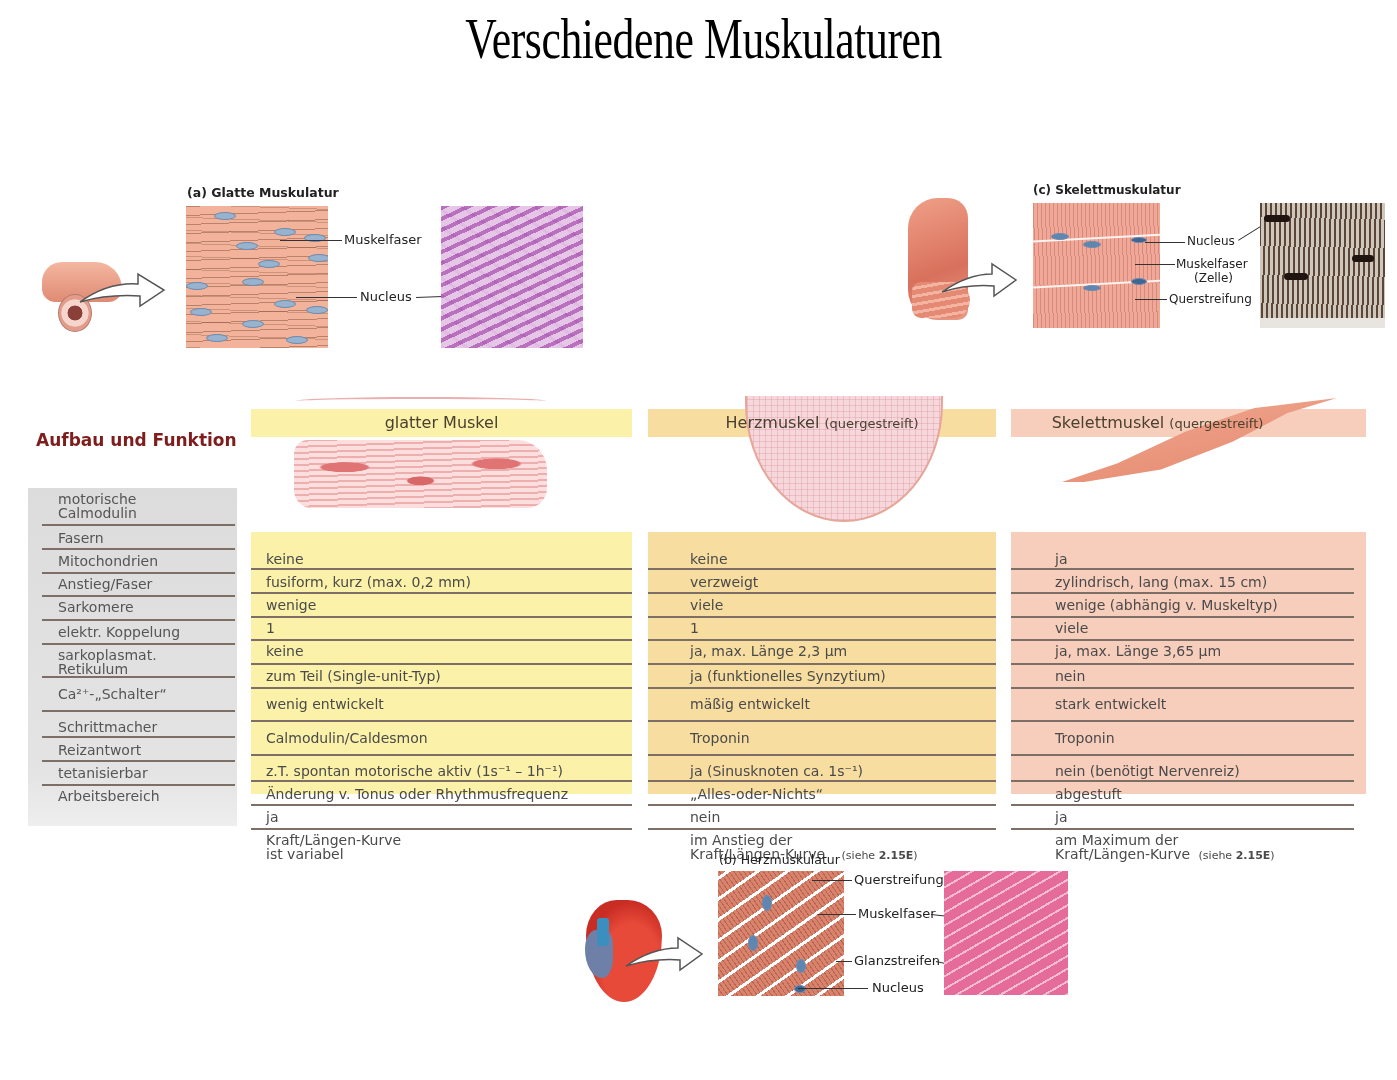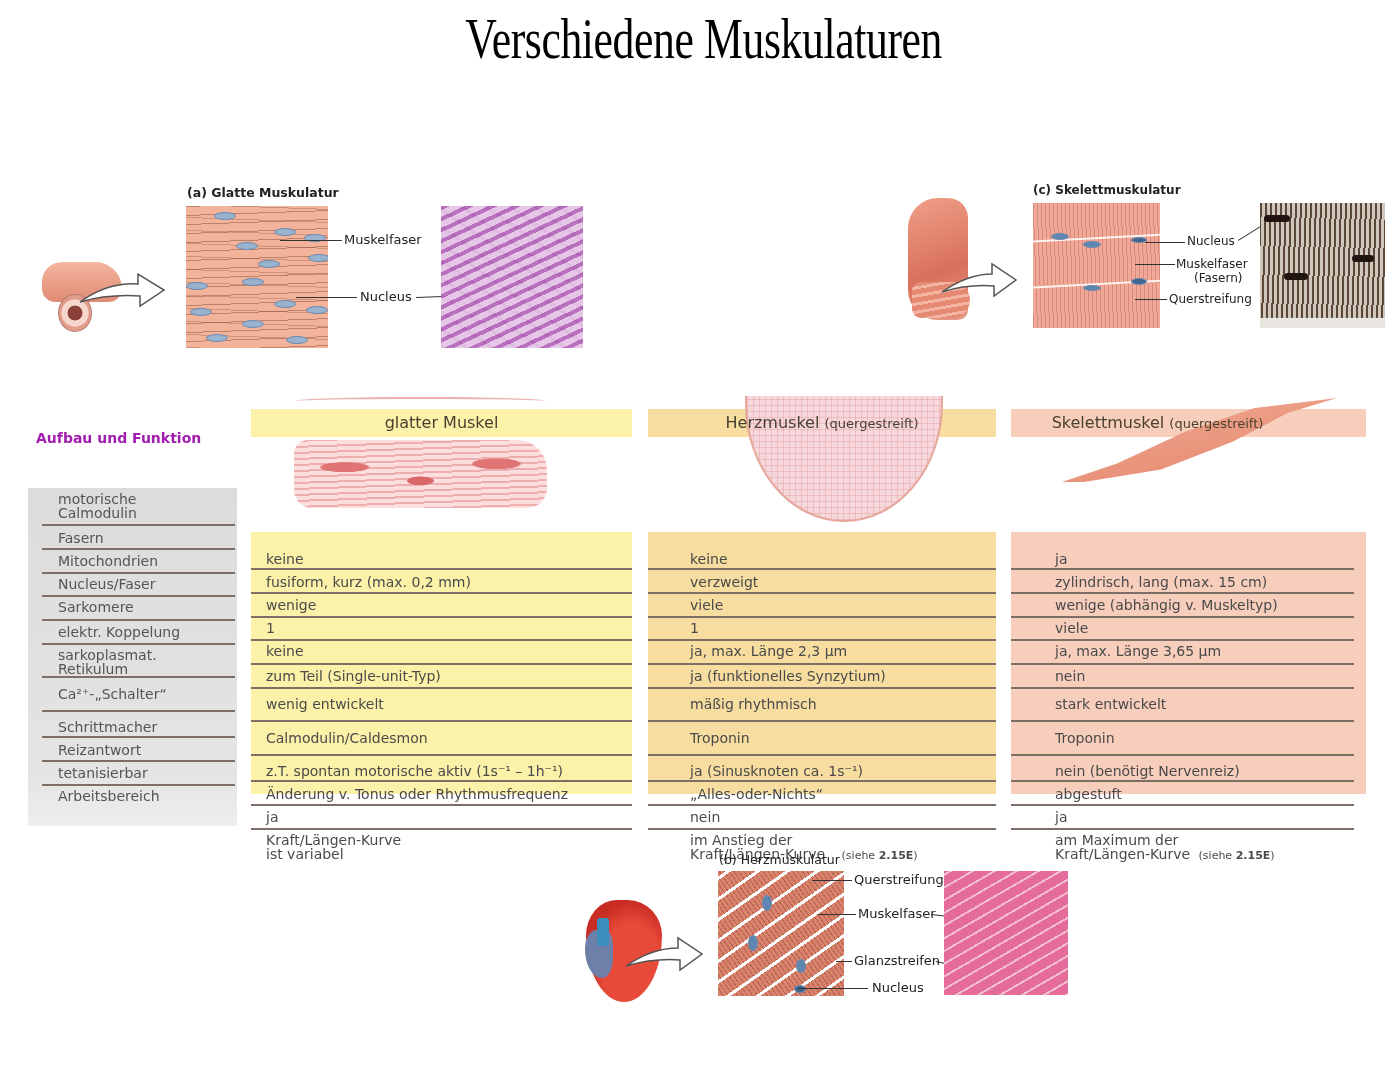--- a/index.html
+++ b/index.html
@@ -97,21 +97,21 @@
     overflow: hidden;
   }
   .cardiac-photo {
     position: absolute; left: 944px; top: 871px; width: 124px; height: 124px;
     background:
       repeating-linear-gradient(-30deg, rgba(255,255,255,0.55) 0 2px, transparent 2px 11px),
       #e56b9a;
   }
 
   
-  .table-bg-title { position: absolute; left: 36px; top: 430px; font-size: 14px; font-weight: bold; color: #a21caf; font-family: "DejaVu Sans", sans-serif; }
+  .table-bg-title { position: absolute; left: 36px; top: 430px; font-size: 17px; font-weight: bold; color: #7f1d1d; font-family: "DejaVu Sans", sans-serif; }
   .col-head {
     position: absolute; top: 409px; height: 28px; line-height: 28px; text-align: center;
     font-size: 16px; color: #4a4030;
   }
   .col-head .sub { font-size: 13px; }
   .col-body { position: absolute; top: 504px; height: 262px; margin-top: 28px; }
   .label-col { position: absolute; left: 28px; top: 488px; width: 209px; height: 338px;
     background: linear-gradient(180deg, #dcdcdc, #e4e4e4 85%, #eeeeee); }
 
   .row { position: absolute; left: 0; right: 0; font-size: 14px; color: #4a4a4a; line-height: 14px; }
@@ -196,21 +196,21 @@
     <div class="nuc" style="left:18px; top:30px; width:18px; height:7px; background:#5e86b0;"></div>
     <div class="nuc" style="left:50px; top:38px; width:18px; height:7px; background:#5e86b0;"></div>
     <div class="nuc" style="left:98px; top:34px; width:16px; height:6px; background:#3e6690;"></div>
     <div class="nuc" style="left:50px; top:82px; width:18px; height:6px; background:#5e86b0;"></div>
     <div class="nuc" style="left:98px; top:75px; width:16px; height:7px; background:#3e6690;"></div>
   </div>
   <div class="leader" style="left:1145px; top:242px; width:40px;"></div>
   <div class="callout callout-small" style="left:1187px; top:234px;">Nucleus</div>
   <div class="leader" style="left:1135px; top:264px; width:40px;"></div>
   <div class="callout callout-small" style="left:1176px; top:257px;">Muskelfaser</div>
-  <div class="callout callout-small" style="left:1194px; top:271px;">(Fasern)</div>
+  <div class="callout callout-small" style="left:1194px; top:271px;">(Zelle)</div>
   <div class="leader" style="left:1135px; top:299px; width:32px;"></div>
   <div class="callout callout-small" style="left:1169px; top:292px;">Querstreifung</div>
   <div class="leader" style="left:1238px; top:240px; width:36px; transform:rotate(-32deg);"></div>
   <div class="skel-photo">
     <div class="dark-nuc" style="left:4px; top:12px; width:26px;"></div>
     <div class="dark-nuc" style="left:24px; top:70px; width:24px;"></div>
     <div class="dark-nuc" style="left:92px; top:52px; width:22px;"></div>
   </div>
 </div>
 
@@ -241,21 +241,21 @@
     <div class="row" style="top:4px; line-height:14px;">
       <div class="txt"><span>motorische</span><br><span>Calmodulin</span></div>
     </div>
     <div class="row" style="top:43px;">
         <div class="txt">Fasern</div>
       </div>
     <div class="row" style="top:66px;">
         <div class="txt">Mitochondrien</div>
       </div>
     <div class="row" style="top:89px;">
-        <div class="txt">Nucleus/Faser</div>
+        <div class="txt">Anstieg/Faser</div>
       </div>
     <div class="row" style="top:112px;">
         <div class="txt">Sarkomere</div>
       </div>
     <div class="row" style="top:137px;">
         <div class="txt">elektr. Koppelung</div>
       </div>
     <div class="row" style="top:160px;">
       <div class="txt"><span>sarkoplasmat.</span><br><span>Retikulum</span></div>
     </div>
@@ -351,21 +351,21 @@
     <div class="row" style="top:89px;">
         <div class="txt" style="left:42px;">1</div>
       </div>
     <div class="row" style="top:112px;">
         <div class="txt" style="left:42px;">ja, max. Länge 2,3 µm</div>
       </div>
     <div class="row" style="top:137px;">
         <div class="txt" style="left:42px;">ja (funktionelles Synzytium)</div>
       </div>
     <div class="row" style="top:165px;">
-        <div class="txt" style="left:42px;">mäßig rhythmisch</div>
+        <div class="txt" style="left:42px;">mäßig entwickelt</div>
       </div>
     <div class="row" style="top:199px;">
         <div class="txt" style="left:42px;">Troponin</div>
       </div>
     <div class="row" style="top:232px;">
         <div class="txt" style="left:42px;">ja (Sinusknoten ca. 1s⁻¹)</div>
       </div>
     <div class="row" style="top:255px;">
         <div class="txt" style="left:42px;">„Alles-oder-Nichts“</div>
       </div>

